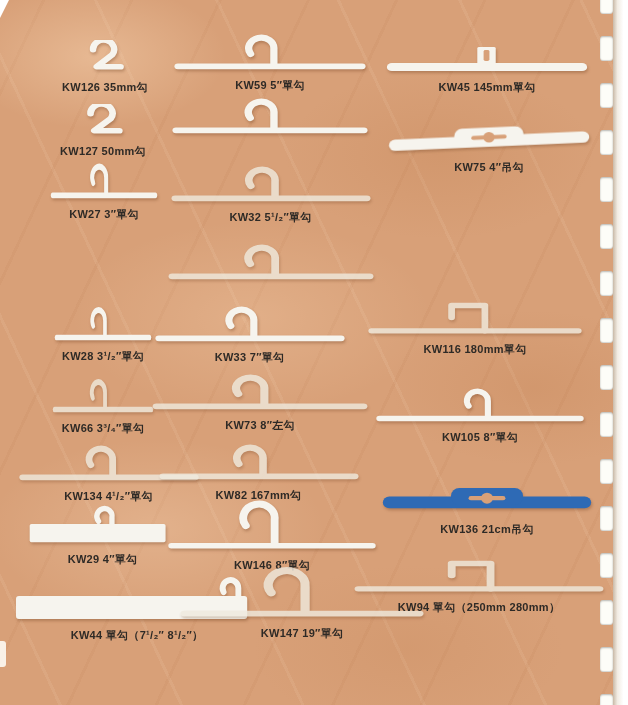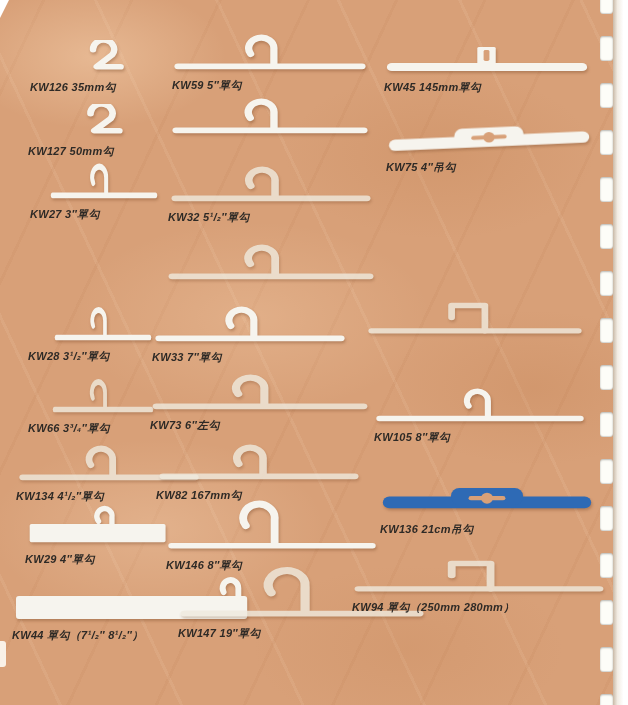--- a/index.html
+++ b/index.html
@@ -10,21 +10,21 @@
     background-image:
       radial-gradient(ellipse 220px 120px at 15% 8%, rgba(255,224,190,.38), transparent 60%),
       radial-gradient(ellipse 260px 140px at 70% 22%, rgba(186,118,68,.20), transparent 60%),
       radial-gradient(ellipse 300px 160px at 40% 45%, rgba(255,222,188,.24), transparent 60%),
       radial-gradient(ellipse 240px 130px at 85% 55%, rgba(183,113,63,.18), transparent 60%),
       radial-gradient(ellipse 280px 150px at 25% 75%, rgba(255,226,196,.26), transparent 60%),
       radial-gradient(ellipse 260px 140px at 65% 92%, rgba(188,122,72,.16), transparent 60%),
       repeating-linear-gradient(115deg, transparent 0 38px, rgba(168,98,52,.07) 38px 41px, transparent 41px 80px),
       repeating-linear-gradient(65deg, transparent 0 53px, rgba(255,236,212,.09) 53px 56px, transparent 56px 110px);
   }
-  .cell{position:absolute;text-align:left;font-style:italic;}
+  .cell{position:absolute;text-align:center;}
   .cell svg{display:block;margin:0 auto;filter:drop-shadow(1px 2px 1.5px rgba(110,60,30,.35));}
   .cell .label{margin-top:6px;font-size:11px;font-weight:700;letter-spacing:.3px;color:var(--ink);white-space:nowrap;}
   .solid{color:var(--hwhite);}
   .ghost{color:#efeade;}
   .ghost svg{opacity:.8;}
   .blue{color:var(--hblue);}
   .paper-edge{position:absolute;right:0;top:0;bottom:0;width:15px;
     background:linear-gradient(to right,#c9baa8 0,#f2ece3 30%,#ffffff 70%);}
   .binding{position:absolute;left:600px;top:0;bottom:0;width:13px;}
   .hole{position:absolute;left:0;width:13px;height:25px;background:#fdfdf8;border-radius:3px;
@@ -162,21 +162,21 @@
   <div class="cell solid" style="left:152px;top:298px;width:195px">
     <svg width="192" height="46" viewBox="0 0 200 56" preserveAspectRatio="none">
         <use href="#sym-hookbar"></use>
       </svg>
     <div class="label">KW33 7″單勾</div>
   </div>
   <div class="cell ghost" style="left:150px;top:366px;width:220px">
     <svg width="218" height="46" viewBox="0 0 200 56" preserveAspectRatio="none">
         <use href="#sym-hookbar"></use>
       </svg>
-    <div class="label">KW73 6″左勾</div>
+    <div class="label">KW73 8″左勾</div>
   </div>
   <div class="cell ghost" style="left:156px;top:436px;width:205px">
     <svg width="202" height="46" viewBox="0 0 200 56" preserveAspectRatio="none">
         <use href="#sym-hookbar"></use>
       </svg>
     <div class="label">KW82 167mm勾</div>
   </div>
   <div class="cell solid" style="left:166px;top:490px;width:212px">
     <svg width="210" height="62" viewBox="0 0 240 80" preserveAspectRatio="none">
         <use href="#sym-bighook"></use>
@@ -199,20 +199,21 @@
   <div class="cell solid" style="left:386px;top:122px;width:206px">
     <svg class="rot" width="204" height="32" viewBox="0 0 230 40" preserveAspectRatio="none">
         <use href="#sym-keyhole"></use>
       </svg>
     <div class="label">KW75 4″吊勾</div>
   </div>
   <div class="cell ghost" style="left:366px;top:290px;width:218px">
     <svg width="216" height="46" viewBox="0 0 240 62" preserveAspectRatio="none">
         <use href="#sym-anghook"></use>
       </svg>
+    <div class="label">KW116 180mm單勾</div>
   </div>
   <div class="cell solid" style="left:374px;top:380px;width:212px">
     <svg width="210" height="44" viewBox="0 0 240 56" preserveAspectRatio="none">
         <use href="#sym-roundhook"></use>
       </svg>
     <div class="label">KW105 8″單勾</div>
   </div>
   <div class="cell blue" style="left:380px;top:482px;width:214px">
     <svg width="212" height="34" viewBox="0 0 230 40" preserveAspectRatio="none">
         <use href="#sym-keyhole"></use>

